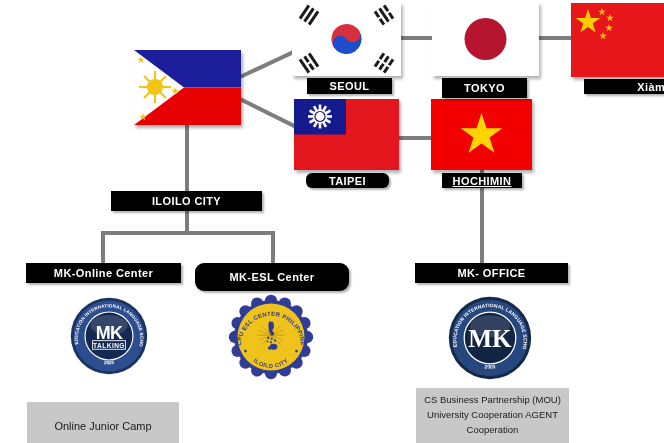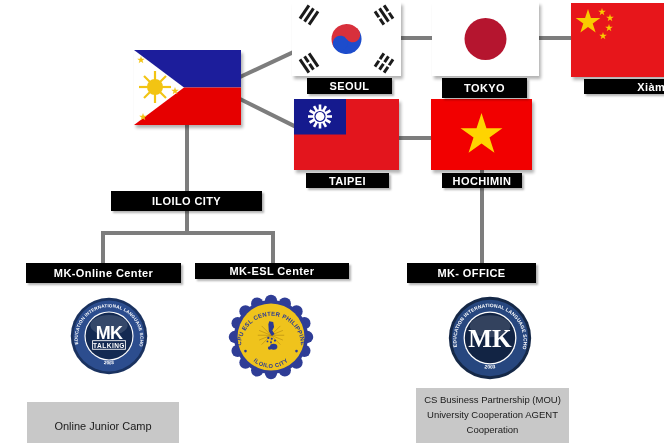--- a/index.html
+++ b/index.html
@@ -147,37 +147,37 @@
 
   <div class="bar" style="left:288px;top:78px;width:85px;height:16px;">
       <span>SEOUL</span>
     </div>
   <div class="bar" style="left:423px;top:78px;width:85px;height:20px;">
       <span>TOKYO</span>
     </div>
   <div class="bar" style="left:565px;top:79px;width:92px;height:15px;padding-left:28px;">
       <span>Xiàmén</span>
     </div>
-  <div class="bar" style="left:287px;top:173px;width:83px;height:15px;">
+  <div class="bar" style="left:287px;top:173px;width:83px;height:15px;border-radius:6px;">
       <span>TAIPEI</span>
     </div>
-  <div class="bar" style="left:423px;top:173px;width:80px;height:15px;">
+  <div class="bar" style="left:423px;top:173px;width:80px;height:15px;text-decoration:underline;">
       <span>HOCHIMIN</span>
     </div>
   <div class="bar" style="left:92px;top:191px;width:151px;height:20px;">
       <span>ILOILO CITY</span>
     </div>
 
   <div class="bar" style="left:7px;top:263px;width:155px;height:20px;">
       <span>MK-Online Center</span>
     </div>
-  <div class="bar" style="left:176px;top:263px;width:154px;height:16px;">
+  <div class="bar" style="left:176px;top:263px;width:154px;height:28px;border-radius:9px;">
       <span>MK-ESL Center</span>
     </div>
-  <div class="bar" style="left:388px;top:263px;width:129px;height:20px;">
+  <div class="bar" style="left:396px;top:263px;width:153px;height:20px;">
       <span>MK- OFFICE</span>
     </div>
 
   <div class="seal" style="left:51px;top:297px;">
     <svg width="78" height="78" viewBox="0 0 100 100">
       <defs>
         <path id="mk1top" d="M 11,62 A 40,40 0 1 1 89,62"></path>
         <path id="mk1bot" d="M 30,80 A 34,34 0 0 0 70,80"></path>
       </defs>
       <circle cx="50" cy="50" r="49" fill="#1a3260"></circle>

